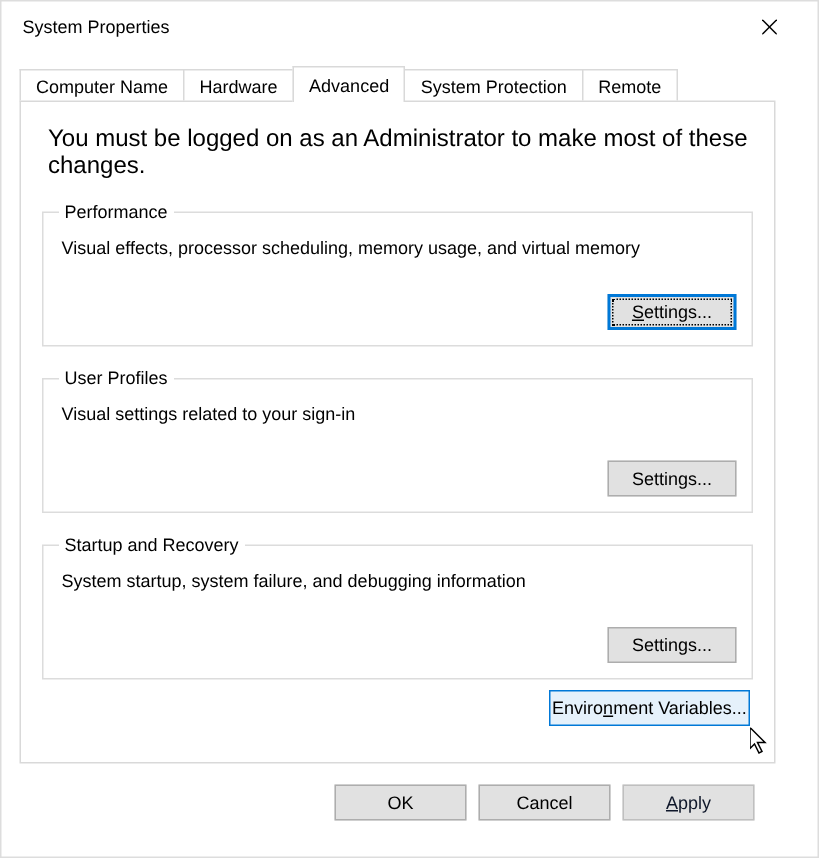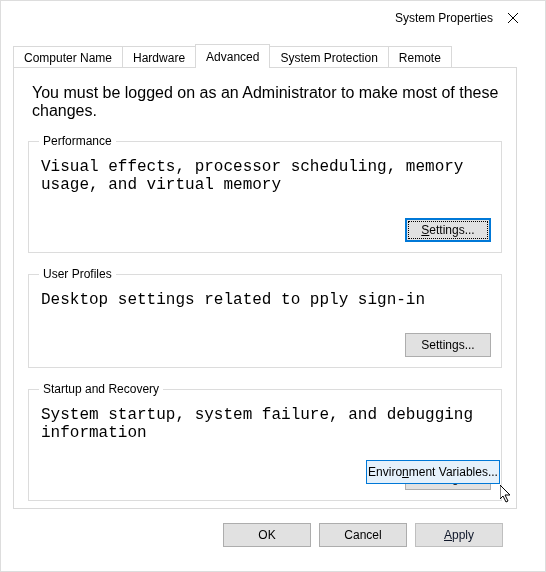--- a/index.html
+++ b/index.html
@@ -10,21 +10,21 @@
     background: #fff;
     color: #000;
     width: 546px;
     height: 572px;
     overflow: hidden;
     border: 1px solid #ddd;
   }
   .titlebar {
     display: flex;
     align-items: center;
-    justify-content: flex-end;
+    justify-content: space-between;
     height: 34px;
     padding: 0 12px 0 14px;
   }
   .title-text { font-size: 12px; color: #000; }
   .close-x {
     width: 40px;
     height: 28px;
     display: flex;
     align-items: center;
     justify-content: center;
@@ -74,23 +74,22 @@
     margin: 0 0 14px 0;
     padding: 8px 10px 10px 10px;
     position: relative;
   }
   fieldset.group legend {
     font-size: 12px;
     padding: 0 4px;
     color: #000;
   }
   .group-desc {
-    font-size: 16px;
+    font-size: 12px;
     margin: 2px 2px 24px 2px;
-    font-family: Liberation Mono, monospace;
   }
   .btn-row {
     display: flex;
     justify-content: flex-end;
   }
   button.win {
     font-family: inherit;
     font-size: 12px;
     background: #e1e1e1;
     border: 1px solid #adadad;
@@ -175,21 +174,21 @@
     <fieldset class="group">
       <legend>Performance</legend>
       <div class="group-desc">Visual effects, processor scheduling, memory usage, and virtual memory</div>
       <div class="btn-row">
         <button class="win focused"><span class="u">S</span>ettings...</button>
       </div>
     </fieldset>
 
     <fieldset class="group">
       <legend>User Profiles</legend>
-      <div class="group-desc">Desktop settings related to pply sign-in</div>
+      <div class="group-desc">Visual settings related to your sign-in</div>
       <div class="btn-row">
         <button class="win">Settings...</button>
       </div>
     </fieldset>
 
     <fieldset class="group">
       <legend>Startup and Recovery</legend>
       <div class="group-desc">System startup, system failure, and debugging information</div>
       <div class="btn-row">
         <button class="win">Settings...</button>

